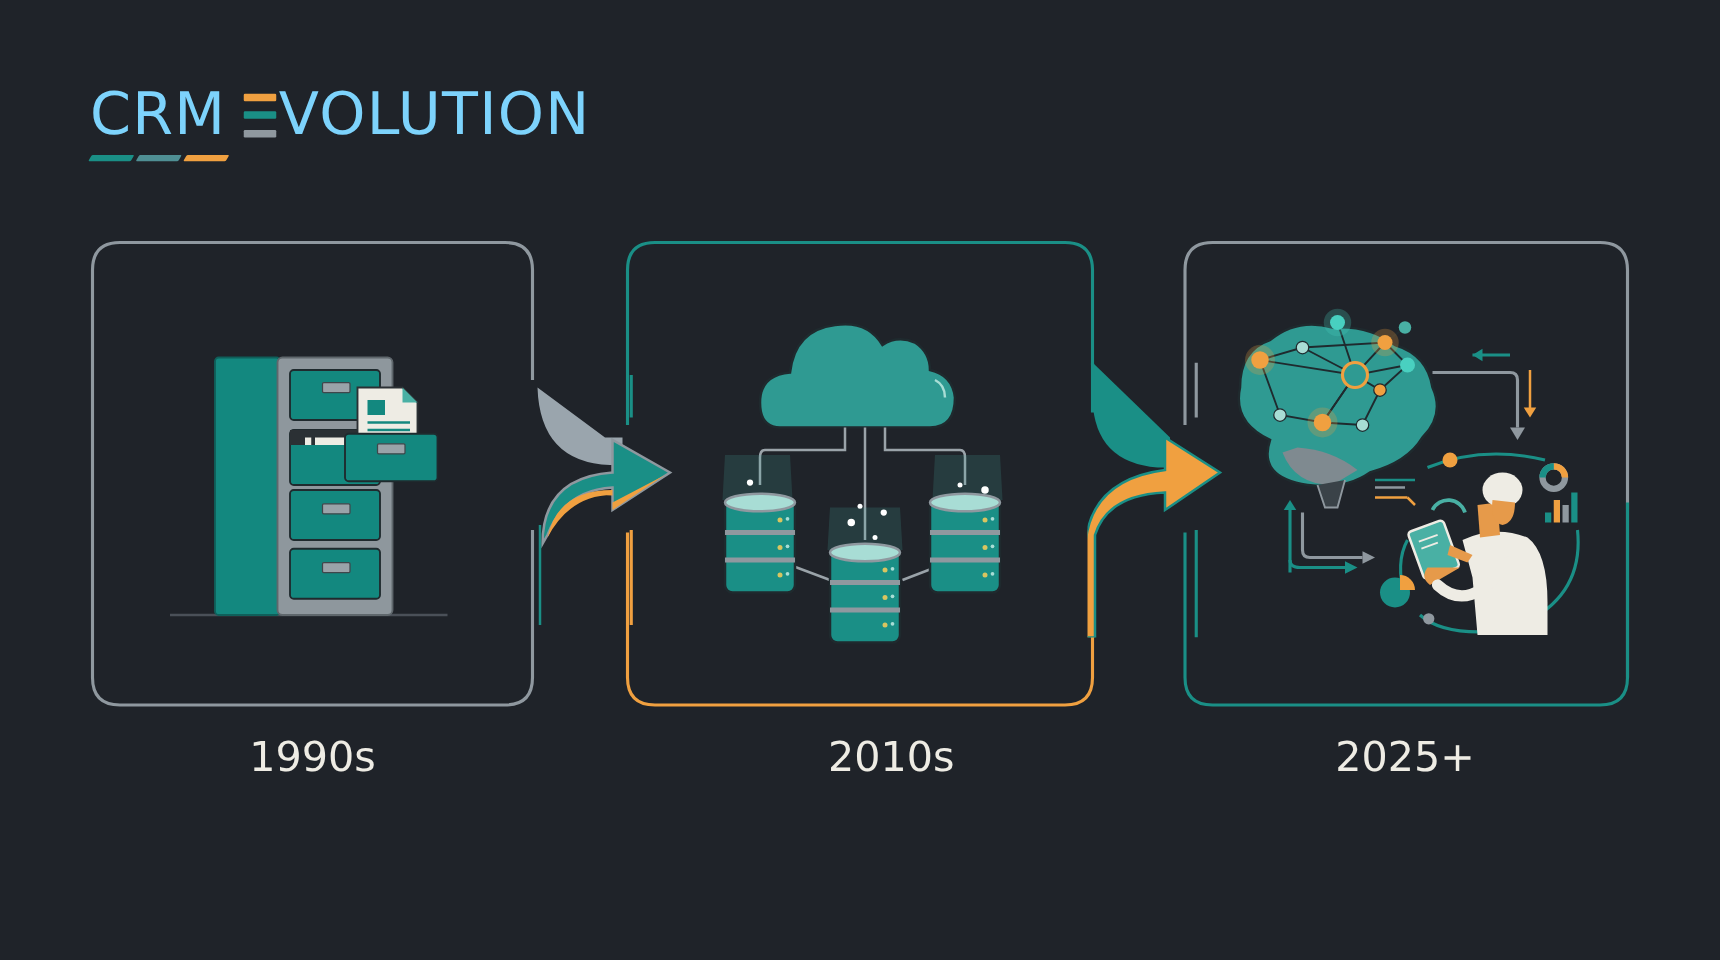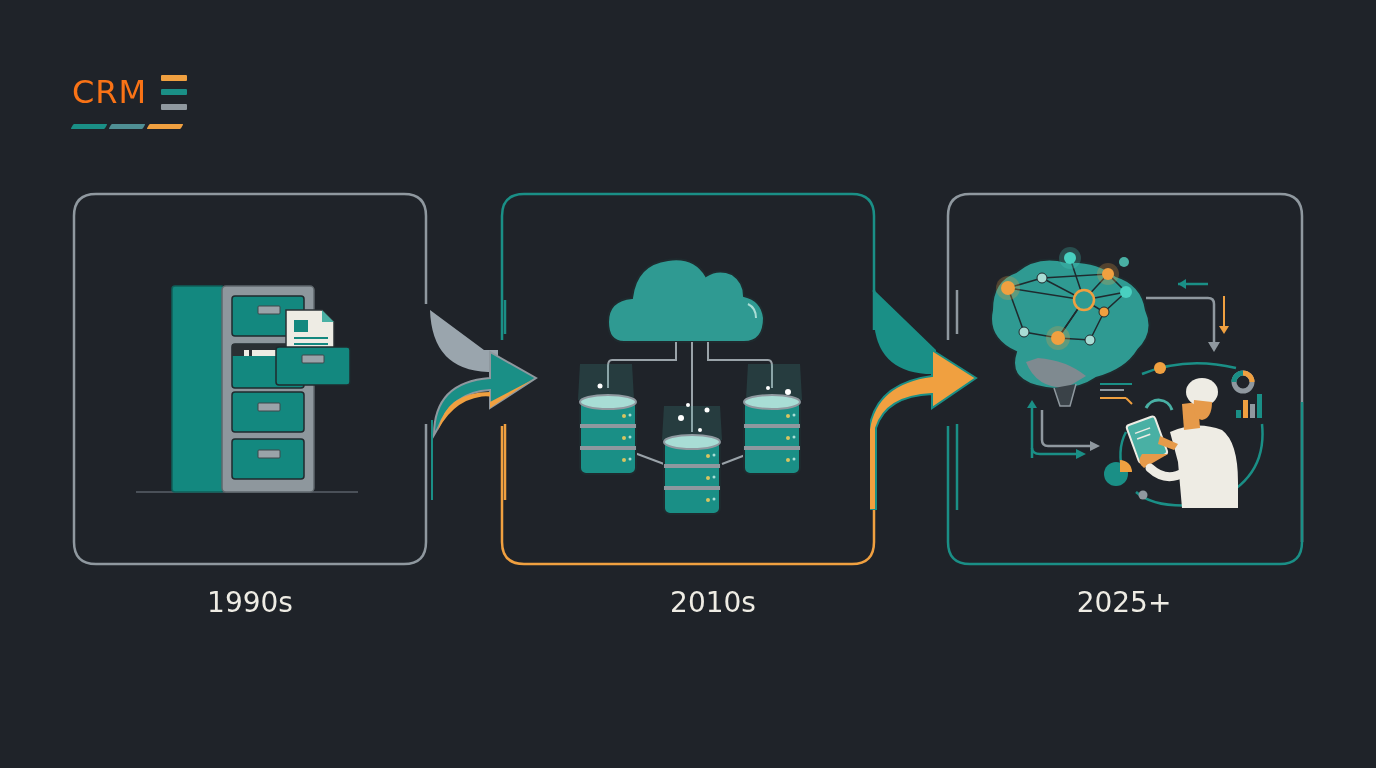--- a/index.html
+++ b/index.html
@@ -4,51 +4,52 @@
 <style>
   html, body { margin: 0; padding: 0; }
   body {
     width: 1376px; height: 768px; overflow: hidden;
     background: #1f2329;
     font-family: "DejaVu Sans", "Liberation Sans", sans-serif;
     position: relative;
   }
   .title {
     position: absolute; left: 72px; top: 66px;
-    font-size: 32px; font-weight: 500; letter-spacing: 1px;
-    color: #f97316; line-height: 52px; white-space: nowrap;
+    font-size: 47px; font-weight: 500; letter-spacing: 1px;
+    color: #7dd3fc; line-height: 52px; white-space: nowrap;
     display: flex; align-items: center;
   }
   .title .e-mark { display: inline-flex; flex-direction: column; justify-content: space-between;
     width: 26px; height: 35px; margin: 0 2px 0 14px; }
   .title .e-mark span { display: block; height: 6px; border-radius: 1px; }
   .underline { position: absolute; left: 72px; top: 124px; display: flex; gap: 4px; }
   .underline span { display: block; width: 34px; height: 5px; transform: skewX(-30deg); border-radius: 1px; }
 
   .panel {
     position: absolute; top: 192px; width: 356px; height: 374px;
     border-radius: 24px; box-sizing: border-box;
   }
   .panel svg { position: absolute; left: 0; top: 0; }
   .label {
     position: absolute; top: 586px; width: 356px; text-align: center;
-    font-size: 28px; color: #eeece4; font-weight: 400;
+    font-size: 33px; color: #eeece4; font-weight: 400;
   }
   .arrow { position: absolute; }
 </style>
 </head>
 <body>
 
 <div class="title">
   <span>CRM </span>
   <span class="e-mark">
     <span style="background:#f0a040"></span>
     <span style="background:#1a8f86"></span>
     <span style="background:#8f989f"></span>
   </span>
+  <span>VOLUTION</span>
 </div>
 <div class="underline">
   <span style="background:#1a8f86"></span>
   <span style="background:#4f8f94"></span>
   <span style="background:#f0a040"></span>
 </div>
 
 <div class="panel" style="left:72px;">
   <svg width="356" height="374" viewBox="0 0 356 374">
 

